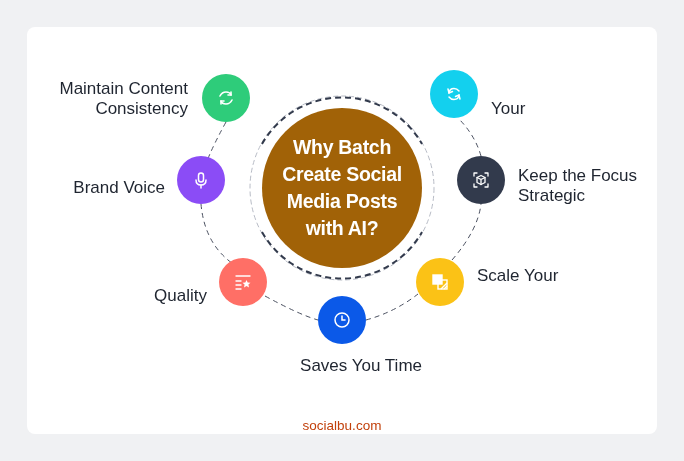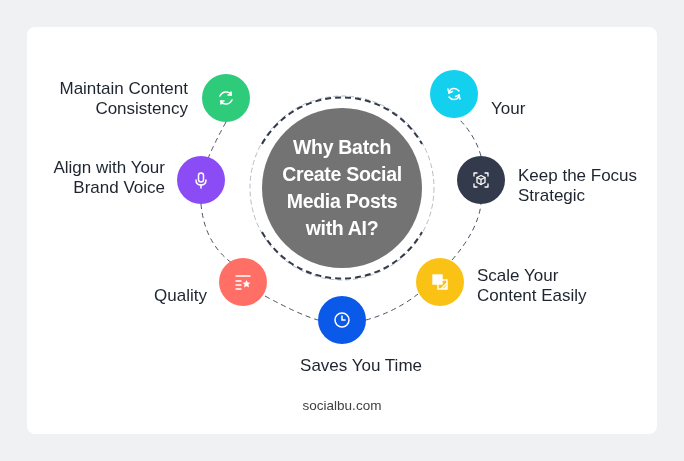--- a/index.html
+++ b/index.html
@@ -4,23 +4,23 @@
 <style>
   html,body{margin:0;padding:0;}
   body{width:684px;height:461px;background:#f0f1f3;position:relative;overflow:hidden;font-family:"Liberation Sans",sans-serif;}
   .frame{position:absolute;left:0;top:0;width:684px;height:461px;border-radius:16px;background:#f0f1f3;}
   .card{position:absolute;left:27px;top:27px;width:630px;height:407px;background:#ffffff;border-radius:8px;}
   svg.lines{position:absolute;left:0;top:0;}
   .node{position:absolute;width:48px;height:48px;border-radius:50%;display:flex;align-items:center;justify-content:center;}
   .node svg{width:20px;height:20px;}
   .label{position:absolute;font-size:17px;line-height:20px;color:#1f2530;}
   .label.r{text-align:right;}
-  .center{position:absolute;left:262px;top:108px;width:160px;height:160px;border-radius:50%;background:#737373;display:flex;align-items:center;justify-content:center;text-align:center;}
+  .center{position:absolute;left:262px;top:108px;width:160px;height:160px;border-radius:50%;background:#a16207;display:flex;align-items:center;justify-content:center;text-align:center;}
   .center span{color:#fff;font-weight:bold;font-size:19.5px;line-height:27px;letter-spacing:-0.3px;}
-  .footer{position:absolute;left:0;width:684px;top:398px;text-align:center;font-size:13.5px;color:#404040;}
+  .footer{position:absolute;left:0;width:684px;top:418px;text-align:center;font-size:13.5px;color:#c2410c;}
 </style>
 </head>
 <body>
 
 <div class="frame"></div>
 <div class="card"></div>
 
 <svg class="lines" width="684" height="461">
 
   <path d="M226 122 Q 205 160 201 180" stroke="#4a5060" stroke-width="1" fill="none" stroke-dasharray="5,4"></path>
@@ -58,21 +58,21 @@
 </div>
 
 <div class="node" style="left:177px;top:156px;background:#8b4cf6">
   <svg viewBox="0 0 20 20" fill="none" stroke="#fff" stroke-width="1.5" stroke-linecap="round">
     <rect x="7.5" y="3" width="5" height="9" rx="2.5"></rect>
       <path d="M5 10 Q5 15 10 15 Q15 15 15 10"></path>
       <path d="M10 15 V18"></path>
   </svg>
 </div>
 <div class="label r" style="left:40px;top:158px;width:125px">
-  <span>Align with Your</span><br>
+  <br>
   <span>Brand Voice</span>
 </div>
 
 <div class="node" style="left:219px;top:258px;background:#ff6f66">
   <svg viewBox="0 0 20 20" fill="none" stroke="#fff" stroke-width="1.4" stroke-linecap="round">
     <path d="M3 4 H17"></path>
       <path d="M3 9 H8"></path>
       <path d="M3 13 H8"></path>
       <path d="M3 17 H8"></path>
     <path d="M13.5 8 L14.7 10.6 L17.5 10.8 L15.4 12.6 L16 15.4 L13.5 14 L11 15.4 L11.6 12.6 L9.5 10.8 L12.3 10.6 Z" fill="#fff" stroke="none"></path>
@@ -95,21 +95,20 @@
 
 <div class="node" style="left:416px;top:258px;background:#fbc216">
   <svg viewBox="0 0 20 20" fill="none" stroke="#fff" stroke-width="1.4">
     <rect x="3" y="3" width="9" height="9" fill="#fff"></rect>
       <rect x="8" y="8" width="9" height="9"></rect>
     <path d="M11 17 L17 11 M14 17 L17 14"></path>
   </svg>
 </div>
 <div class="label" style="left:477px;top:266px;width:140px">
   <span>Scale Your</span><br>
-  <span>Content Easily</span>
 </div>
 
 <div class="node" style="left:457px;top:156px;background:#323a4c">
   <svg viewBox="0 0 20 20" fill="none" stroke="#fff" stroke-width="1.3" stroke-linecap="round" stroke-linejoin="round">
     <path d="M3 6 V3 H6 M14 3 H17 V6 M17 14 V17 H14 M6 17 H3 V14"></path>
     <path d="M10 5.5 L14 7.5 V12.5 L10 14.5 L6 12.5 V7.5 Z"></path>
       <path d="M6 7.5 L10 9.5 L14 7.5 M10 9.5 V14.5"></path>
   </svg>
 </div>
 <div class="label" style="left:518px;top:166px;width:130px">

